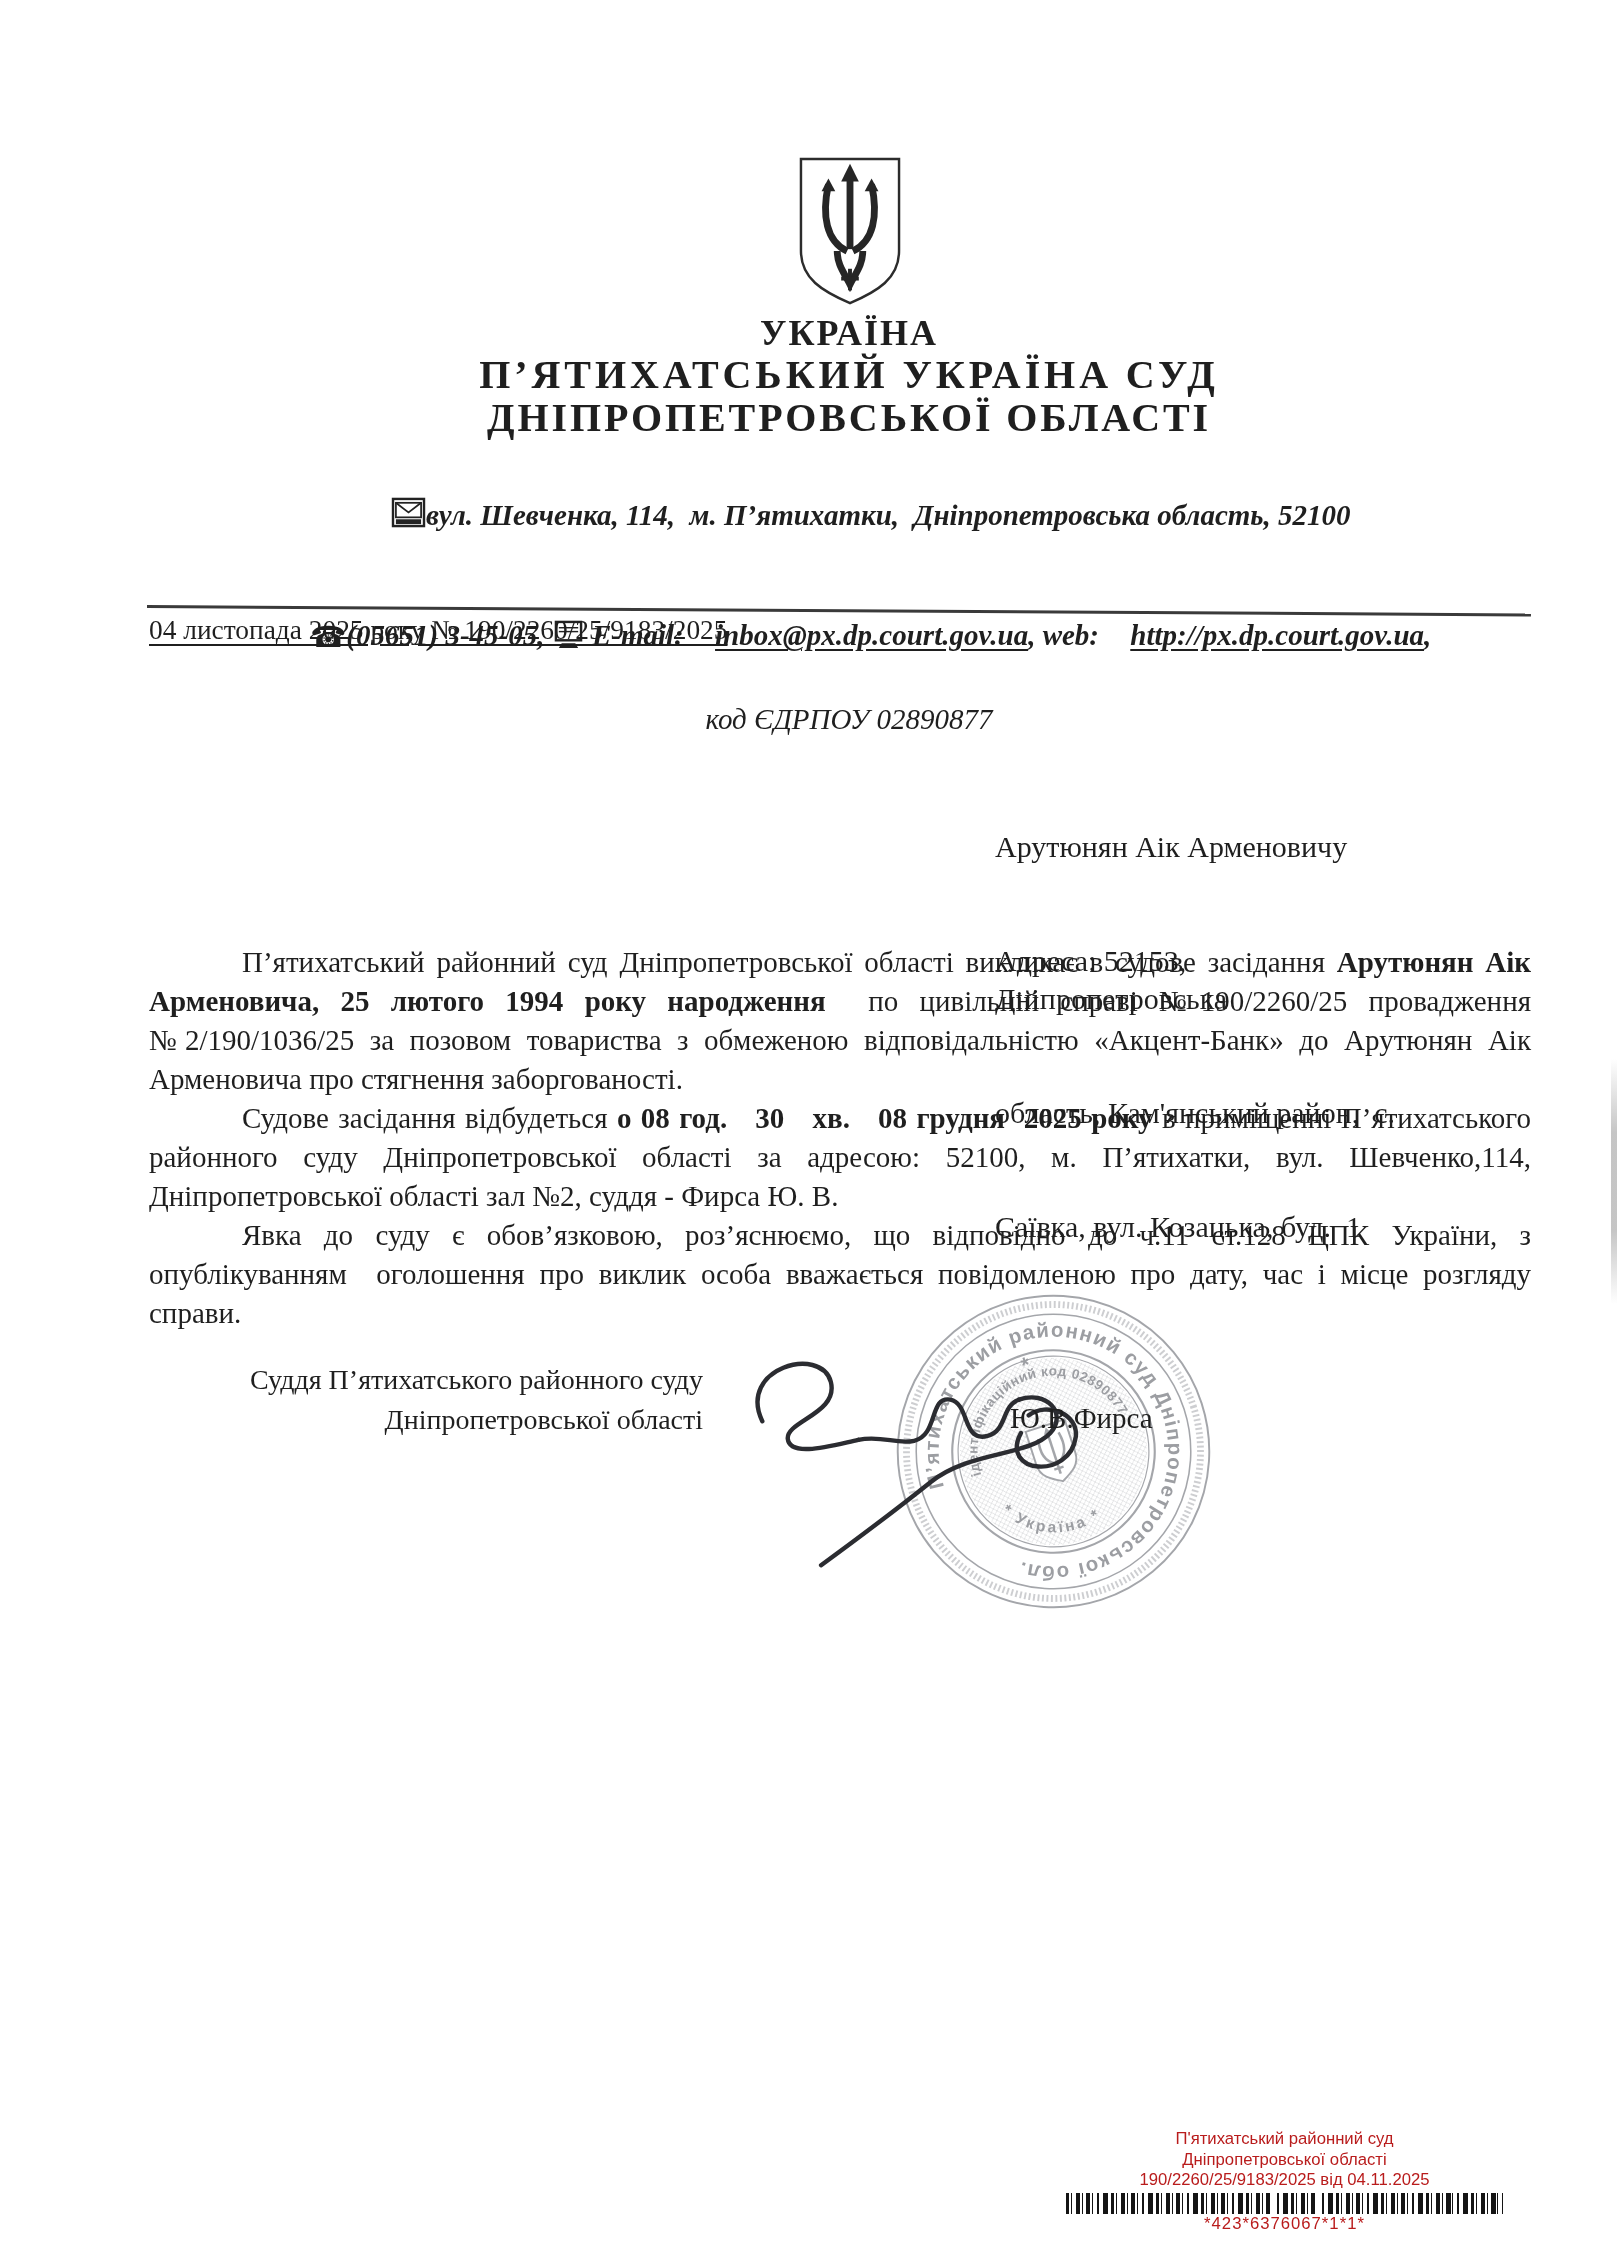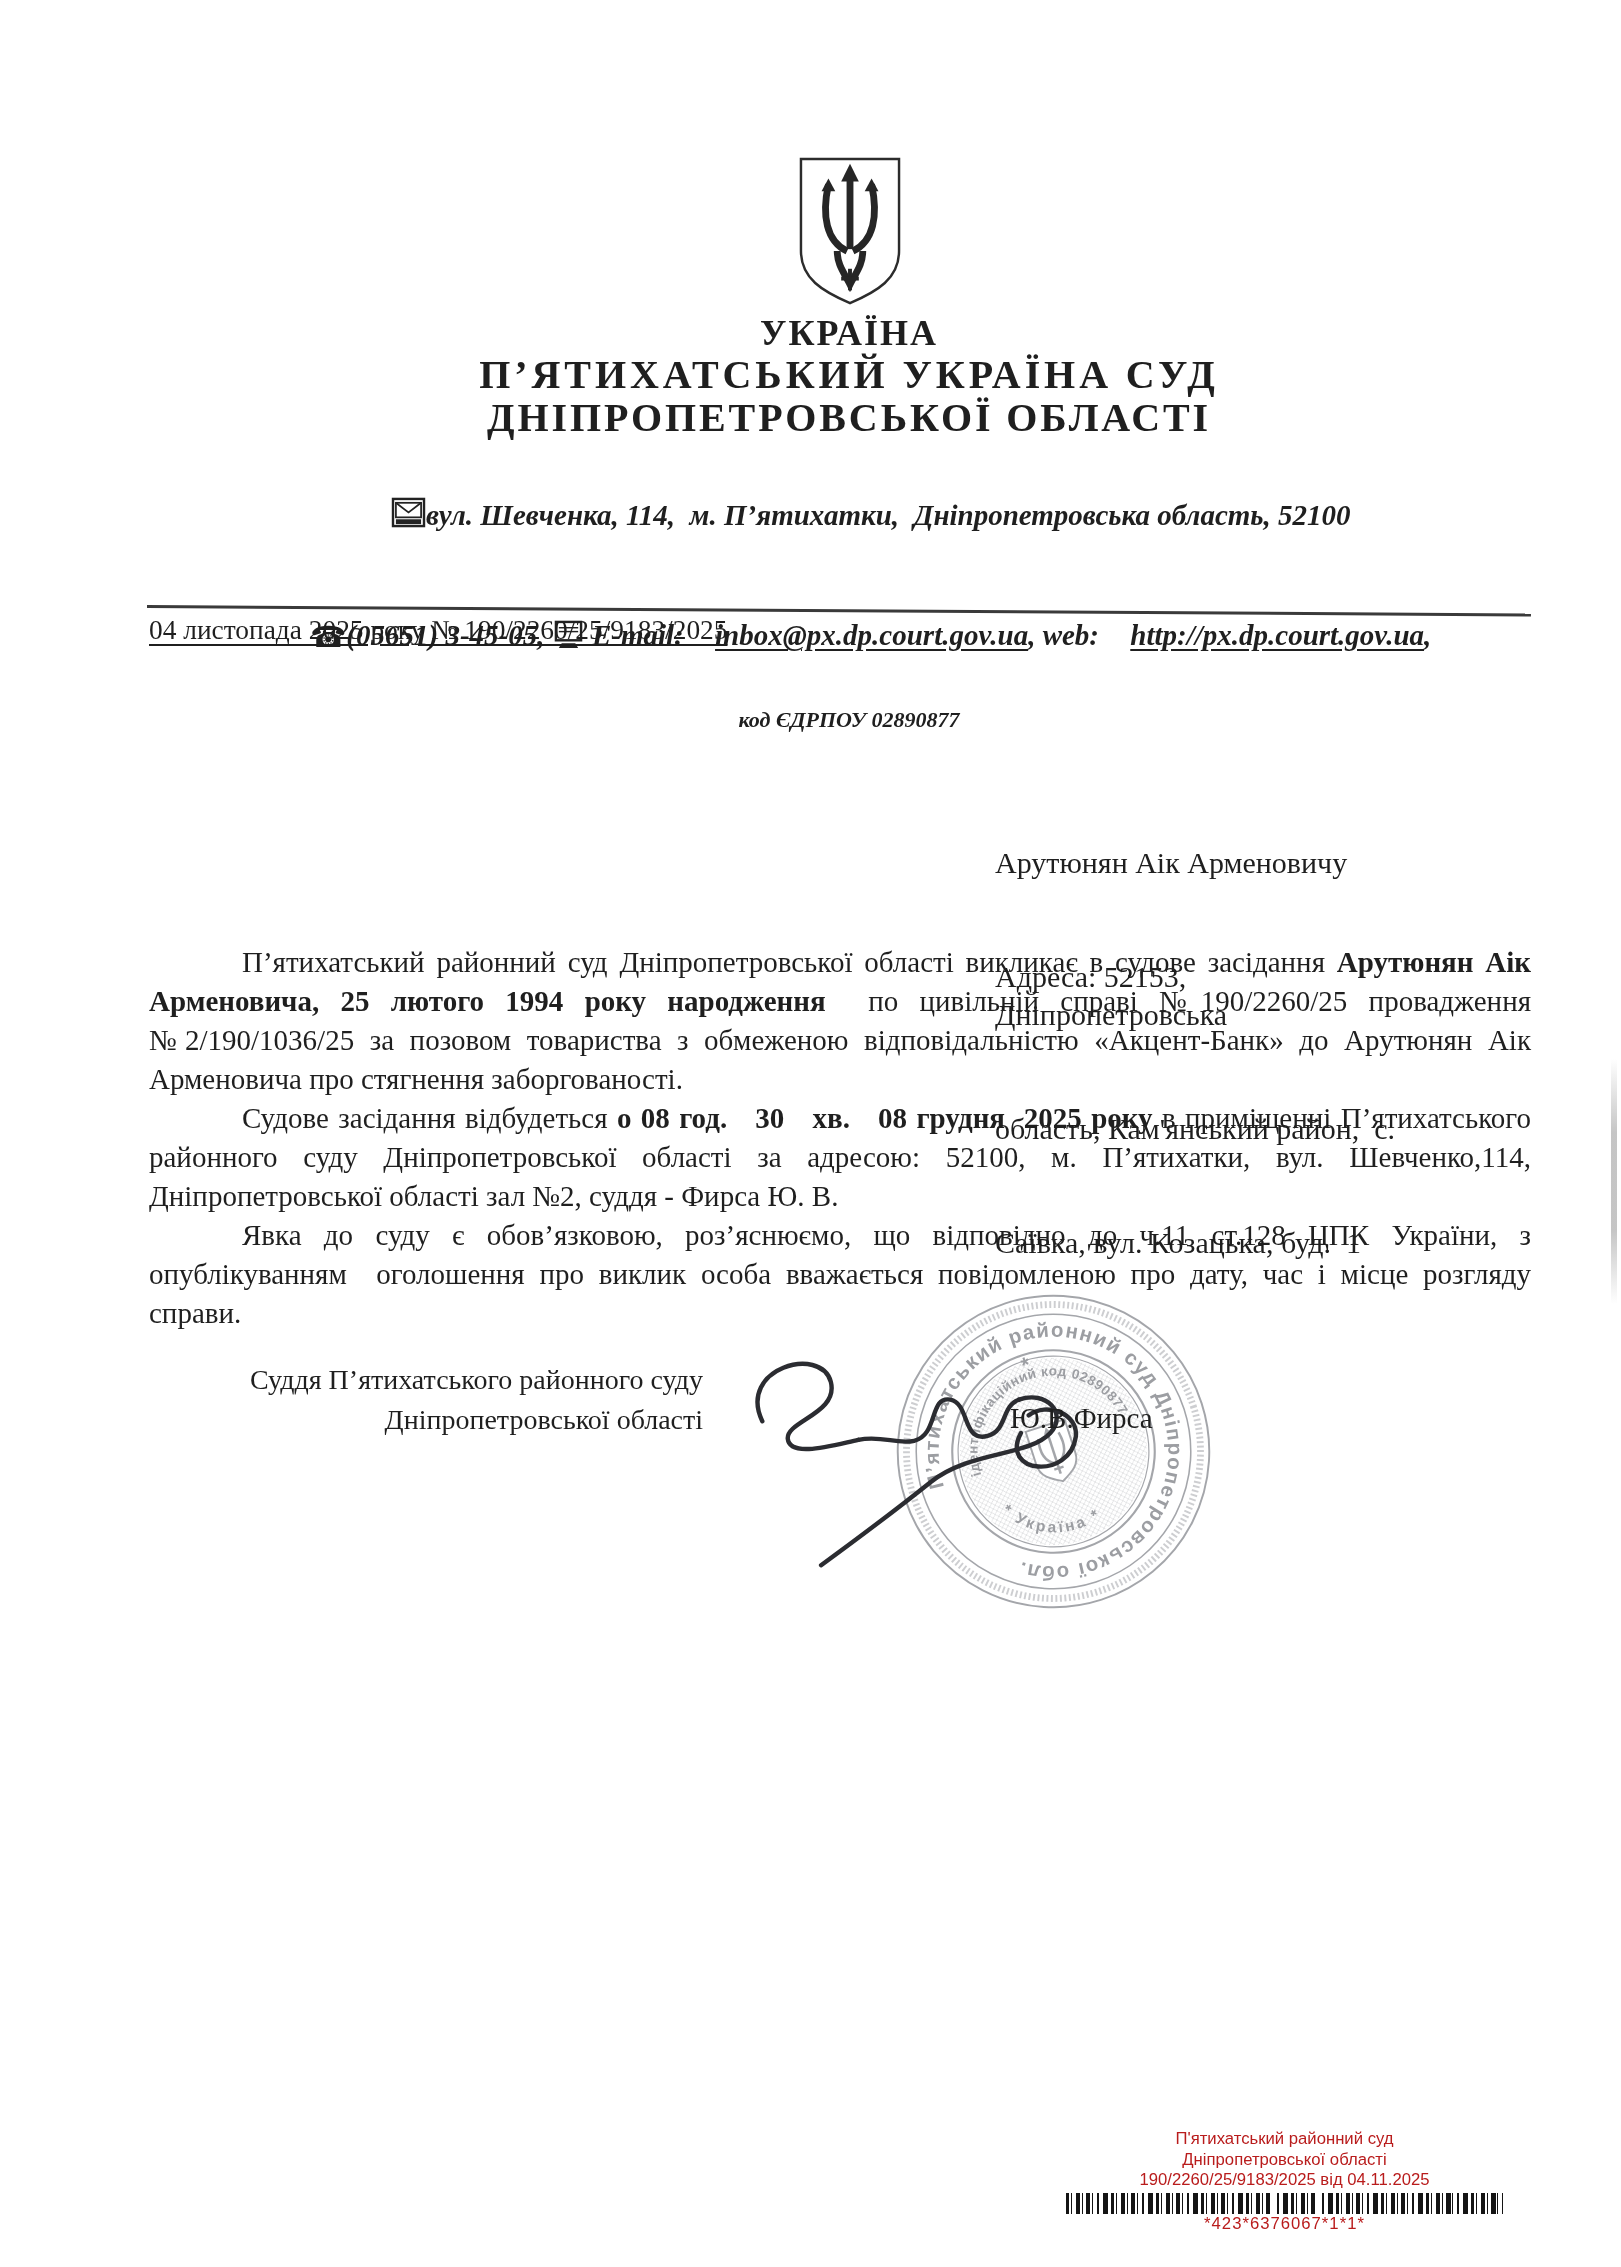--- a/index.html
+++ b/index.html
@@ -8,31 +8,31 @@
     font-family:"Liberation Serif", serif; color:#1f1f1f; overflow:hidden;
   }
   
   .emblem{position:absolute; left:794px; top:155px; width:112px; height:153px;}
   .hdr{position:absolute; left:114px; top:314px; width:1470px; text-align:center;}
   .country{font-size:36px; font-weight:bold; letter-spacing:2px; line-height:39px;}
   .court{font-size:40px; font-weight:bold; letter-spacing:3.9px; line-height:43px;}
   .region{font-size:40px; font-weight:bold; letter-spacing:2.9px; line-height:43px;}
   .addr1{margin-top:17.6px; font-size:29px; font-weight:bold; font-style:italic; line-height:39px; white-space:pre-wrap;}
   .addr2{font-size:29px; font-weight:bold; font-style:italic; line-height:39px; white-space:pre-wrap;}
-  .edrpou{font-size:22px; font-weight:bold; font-style:italic; line-height:39px; margin-top:2px;}
+  .edrpou{font-size:29px; font-weight:normal; font-style:italic; line-height:39px; margin-top:2px;}
   .ulink{text-decoration:underline; text-underline-offset:3.9px;margin-left:24px;}
   .mini-ico{display:inline-block; vertical-align:-3.9px;}
   .tel-glyph{font-family:"DejaVu Sans",sans-serif; font-style:normal; font-size:29px; vertical-align:-2px;}
   
   .rule{position:absolute; left:147px; top:605px; width:1384px; height:2.9px; background:#3a3a3a;
         transform:rotate(0.35deg); transform-origin:left center;}
   .dateline{position:absolute; left:149px; top:614px; font-size:27.4px; line-height:33px;
             text-decoration:underline; text-underline-offset:4.9px;}
   
-  .recipient{position:absolute; left:995px; top:768px; width:412px; font-size:30px; line-height:38px; white-space:pre-wrap;}
+  .recipient{position:absolute; left:995px; top:752px; width:412px; font-size:30px; line-height:38px; white-space:pre-wrap;}
   
   .body-text{position:absolute; left:149px; top:943px; width:1382px; font-size:29px; line-height:39px; text-align:justify;}
   .body-text p{margin:0; text-indent:93px;}
   .b{font-weight:bold;}
   .pre{white-space:pre-wrap;}
   
   .sig-label{position:absolute; left:250px; top:1360px; font-size:28px; line-height:40px;text-align:right;}
   .stamp{position:absolute; left:888px; top:1286px; width:331px; height:331px; opacity:0.8; z-index:1;}
   .stamp text{fill:#84868c; stroke:none; font-family:"Liberation Sans",sans-serif; font-weight:bold;}
   .signature{position:absolute; left:676px; top:1335px; width:490px; height:240px; z-index:2;}

